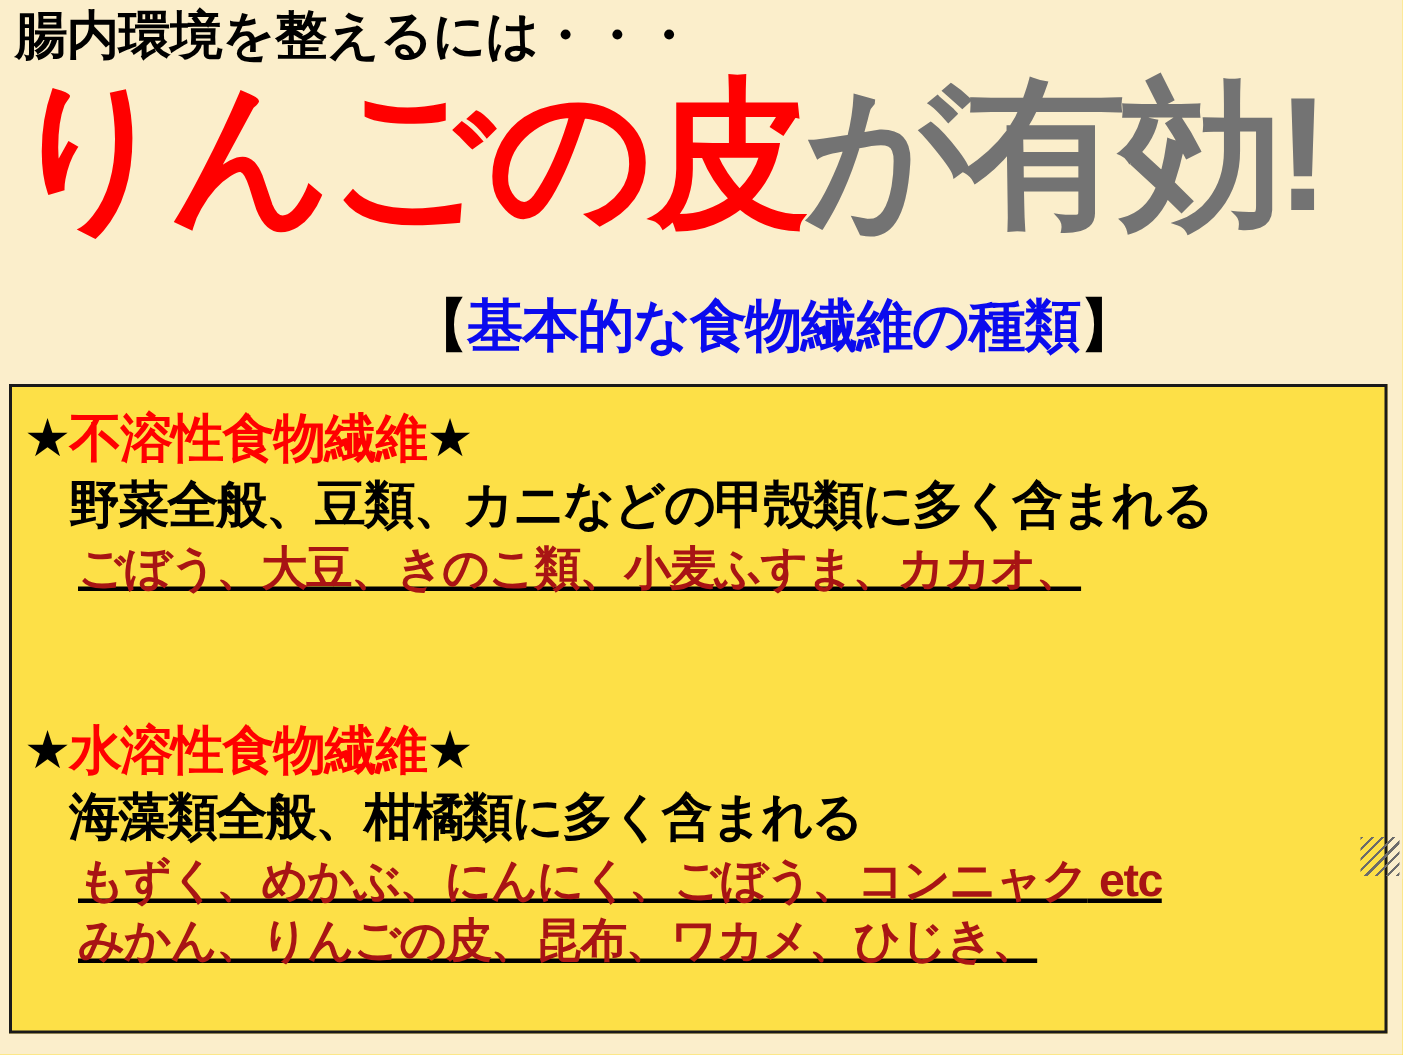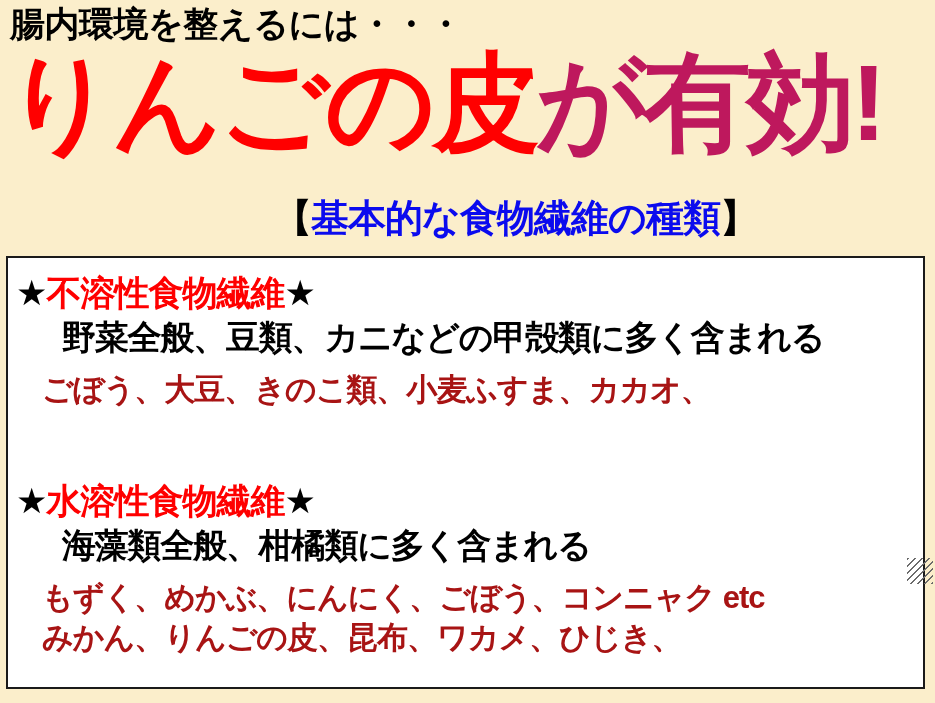--- a/index.html
+++ b/index.html
@@ -39,21 +39,21 @@
     position: absolute;
     left: 6px;
     top: 46px;
     font-size: 108px;
     font-weight: bold;
     line-height: 1.05;
     white-space: nowrap;
     letter-spacing: -4px;
   }
   .hero .hero-red   { color: #ff0000; }
-  .hero .hero-black { color: #be185d; }
+  .hero .hero-black { color: #737373; }
 
   .subtitle {
     position: absolute;
     left: 0;
     top: 198px;
     width: 935px;
     text-align: center;
     font-size: 38px;
     font-weight: bold;
     white-space: nowrap;
@@ -64,21 +64,21 @@
   .subtitle .brk  { color: #000000; }
   .subtitle .core { color: #0b0bee; }
 
   
   .panel {
     position: absolute;
     left: 6px;
     top: 256px;
     width: 919px;
     height: 433px;
-    background: #ffffff;
+    background: #fde047;
     border: 2px solid #1a1a1a;
     box-sizing: border-box;
     overflow: hidden;
   }
 
   .block { position: absolute; left: 0; width: 100%; }
   .block-insoluble { top: 14px; }
   .block-soluble   { top: 222px; }
 
   .sec-head {
@@ -90,29 +90,30 @@
     letter-spacing: -1px;
   }
   .sec-head .star { color: #000000; }
   .sec-head .sec-title { color: #ff0000; }
 
   .desc {
     font-size: 34px;
     font-weight: bold;
     color: #000000;
     white-space: nowrap;
-    padding-left: 54px;
+    padding-left: 38px;
     line-height: 1.3;
     letter-spacing: -1.2px;
     margin-top: 2px;
   }
 
   .items {
-    padding-left: 34px;
-    margin-top: 11px;
+    padding-left: 44px;
+    margin-top: 0;
+    text-decoration: underline;
   }
   .item-line {
     font-size: 31px;
     font-weight: bold;
     color: #a81414;
     white-space: nowrap;
     line-height: 1.28;
     letter-spacing: -1px;
   }
   .item-line .etc-black { color: #000000; }

